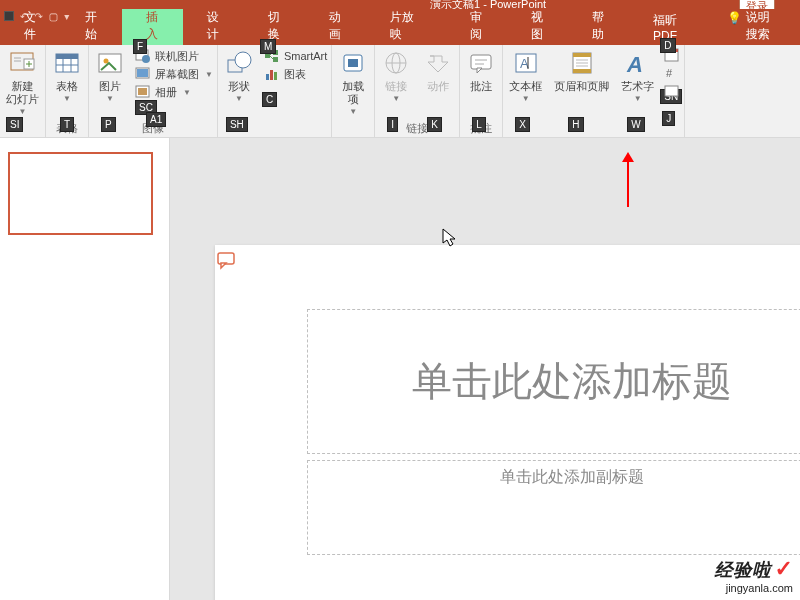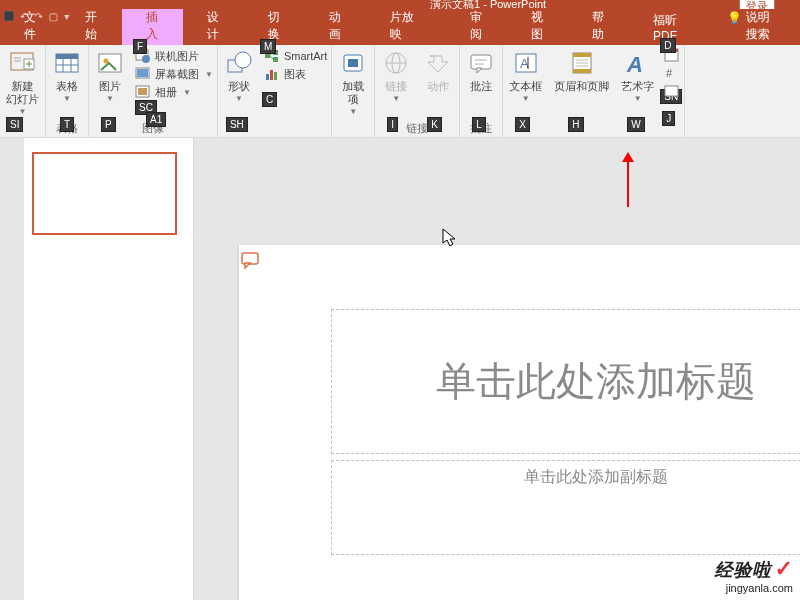--- a/index.html
+++ b/index.html
@@ -5,34 +5,34 @@
   * { box-sizing: border-box; margin: 0; padding: 0; font-family: "Microsoft YaHei", sans-serif; }
   body { background: #fff; width: 800px; height: 600px; overflow: hidden; position: relative; }
   .titlebar { background: #b7472a; height: 9px; display: flex; align-items: center; color: #fff; font-size: 11px; overflow: hidden; position: relative; }
   .titlebar .title { position: absolute; left: 430px; top: -3px; }
   .login-btn { position: absolute; right: 25px; top: -2px; background: #fff; color: #b7472a; border: 1px solid #b57559; padding: 0 6px; font-size: 11px; }
   .qat { background: #b7472a; height: 14px; display:flex; align-items:center; padding-left:4px; gap:6px; }
   .qat span { color:#f2cec2; font-size:10px; }
   .qat .save { width:10px; height:10px; background:#3a3a3a; border:1px solid #555; }
   .tabs { background: #b7472a; height: 22px; display: flex; font-size: 12px; color: #fff; align-items: flex-end; }
   .tab { padding: 3px 24px 2px; cursor: default; margin-top: 32px; }
-  .tab.active { background: #f0abfc; color: #b7472a; }
+  .tab.active { background: #86efac; color: #b7472a; }
   .ribbon { background: #f1f1f1; border-bottom: 1px solid #d9d9d9; height: 93px; display: flex; }
   .group { border-right: 1px solid #d9d9d9; display: flex; flex-direction: column; height: 93px; }
   .group-body { flex: 1; display: flex; }
   .group-label { font-size: 11px; color: #666; text-align: center; padding: 1px 0 2px; }
   .bigbtn { display: flex; flex-direction: column; align-items: center; justify-content: flex-start; padding: 3px 6px 0; font-size: 11px; color: #444; position: relative; }
   .bigbtn .ic { width: 30px; height: 30px; margin-bottom: 2px; display:flex; align-items:center; justify-content:center; }
   .bigbtn .lbl { text-align:center; line-height: 13px; }
   .bigbtn .arr { font-size:8px; color:#777; margin-top:1px; }
   .smallstack { display:flex; flex-direction:column; padding:3px 4px; gap:2px; font-size:11px; color:#444; }
   .smallbtn { display:flex; align-items:center; gap:4px; white-space:nowrap; position:relative; }
   .smallbtn .si { width:16px; height:16px; display:inline-flex; align-items:center; justify-content:center; }
   .keytip { position:absolute; background:#3b3b3b; color:#fff; font-size:10px; padding:0 3px; border:1px solid #222; line-height:13px; }
-  .editor { background:#e6e6e6; position:absolute; top:138px; left:0; right:0; bottom:0; display:flex;padding-left:24px; }
+  .editor { background:#e6e6e6; position:absolute; top:138px; left:0; right:0; bottom:0; display:flex; }
   .thumbs { width:170px; background:#fff; border-right:1px solid #d9d9d9; padding:14px 8px; }
   .thumb { width:145px; height:83px; border:2px solid #d05b3d; background:#fff; }
   .canvaswrap { flex:1; position:relative; background:#e6e6e6; overflow:hidden; }
   .slide { position:absolute; left:45px; top:107px; width:700px; height:400px; background:#fff; box-shadow:0 1px 3px rgba(0,0,0,.15); }
   .comment-bubble { position:absolute; left:47px; top:114px; }
   .placeholder { position:absolute; border:1px dashed #bfbfbf; display:flex; align-items:center; justify-content:center; color:#8a8a8a; }
   .ph-title { left:92px; top:64px; width:530px; height:145px; font-size:40px; font-weight:300; }
   .ph-sub { left:92px; top:215px; width:530px; height:95px; font-size:16px; align-items:flex-start; padding-top:6px; }
   .arrow-annot { position:absolute; left:618px; top:152px; }
   .cursor-annot { position:absolute; left:442px; top:228px; }

